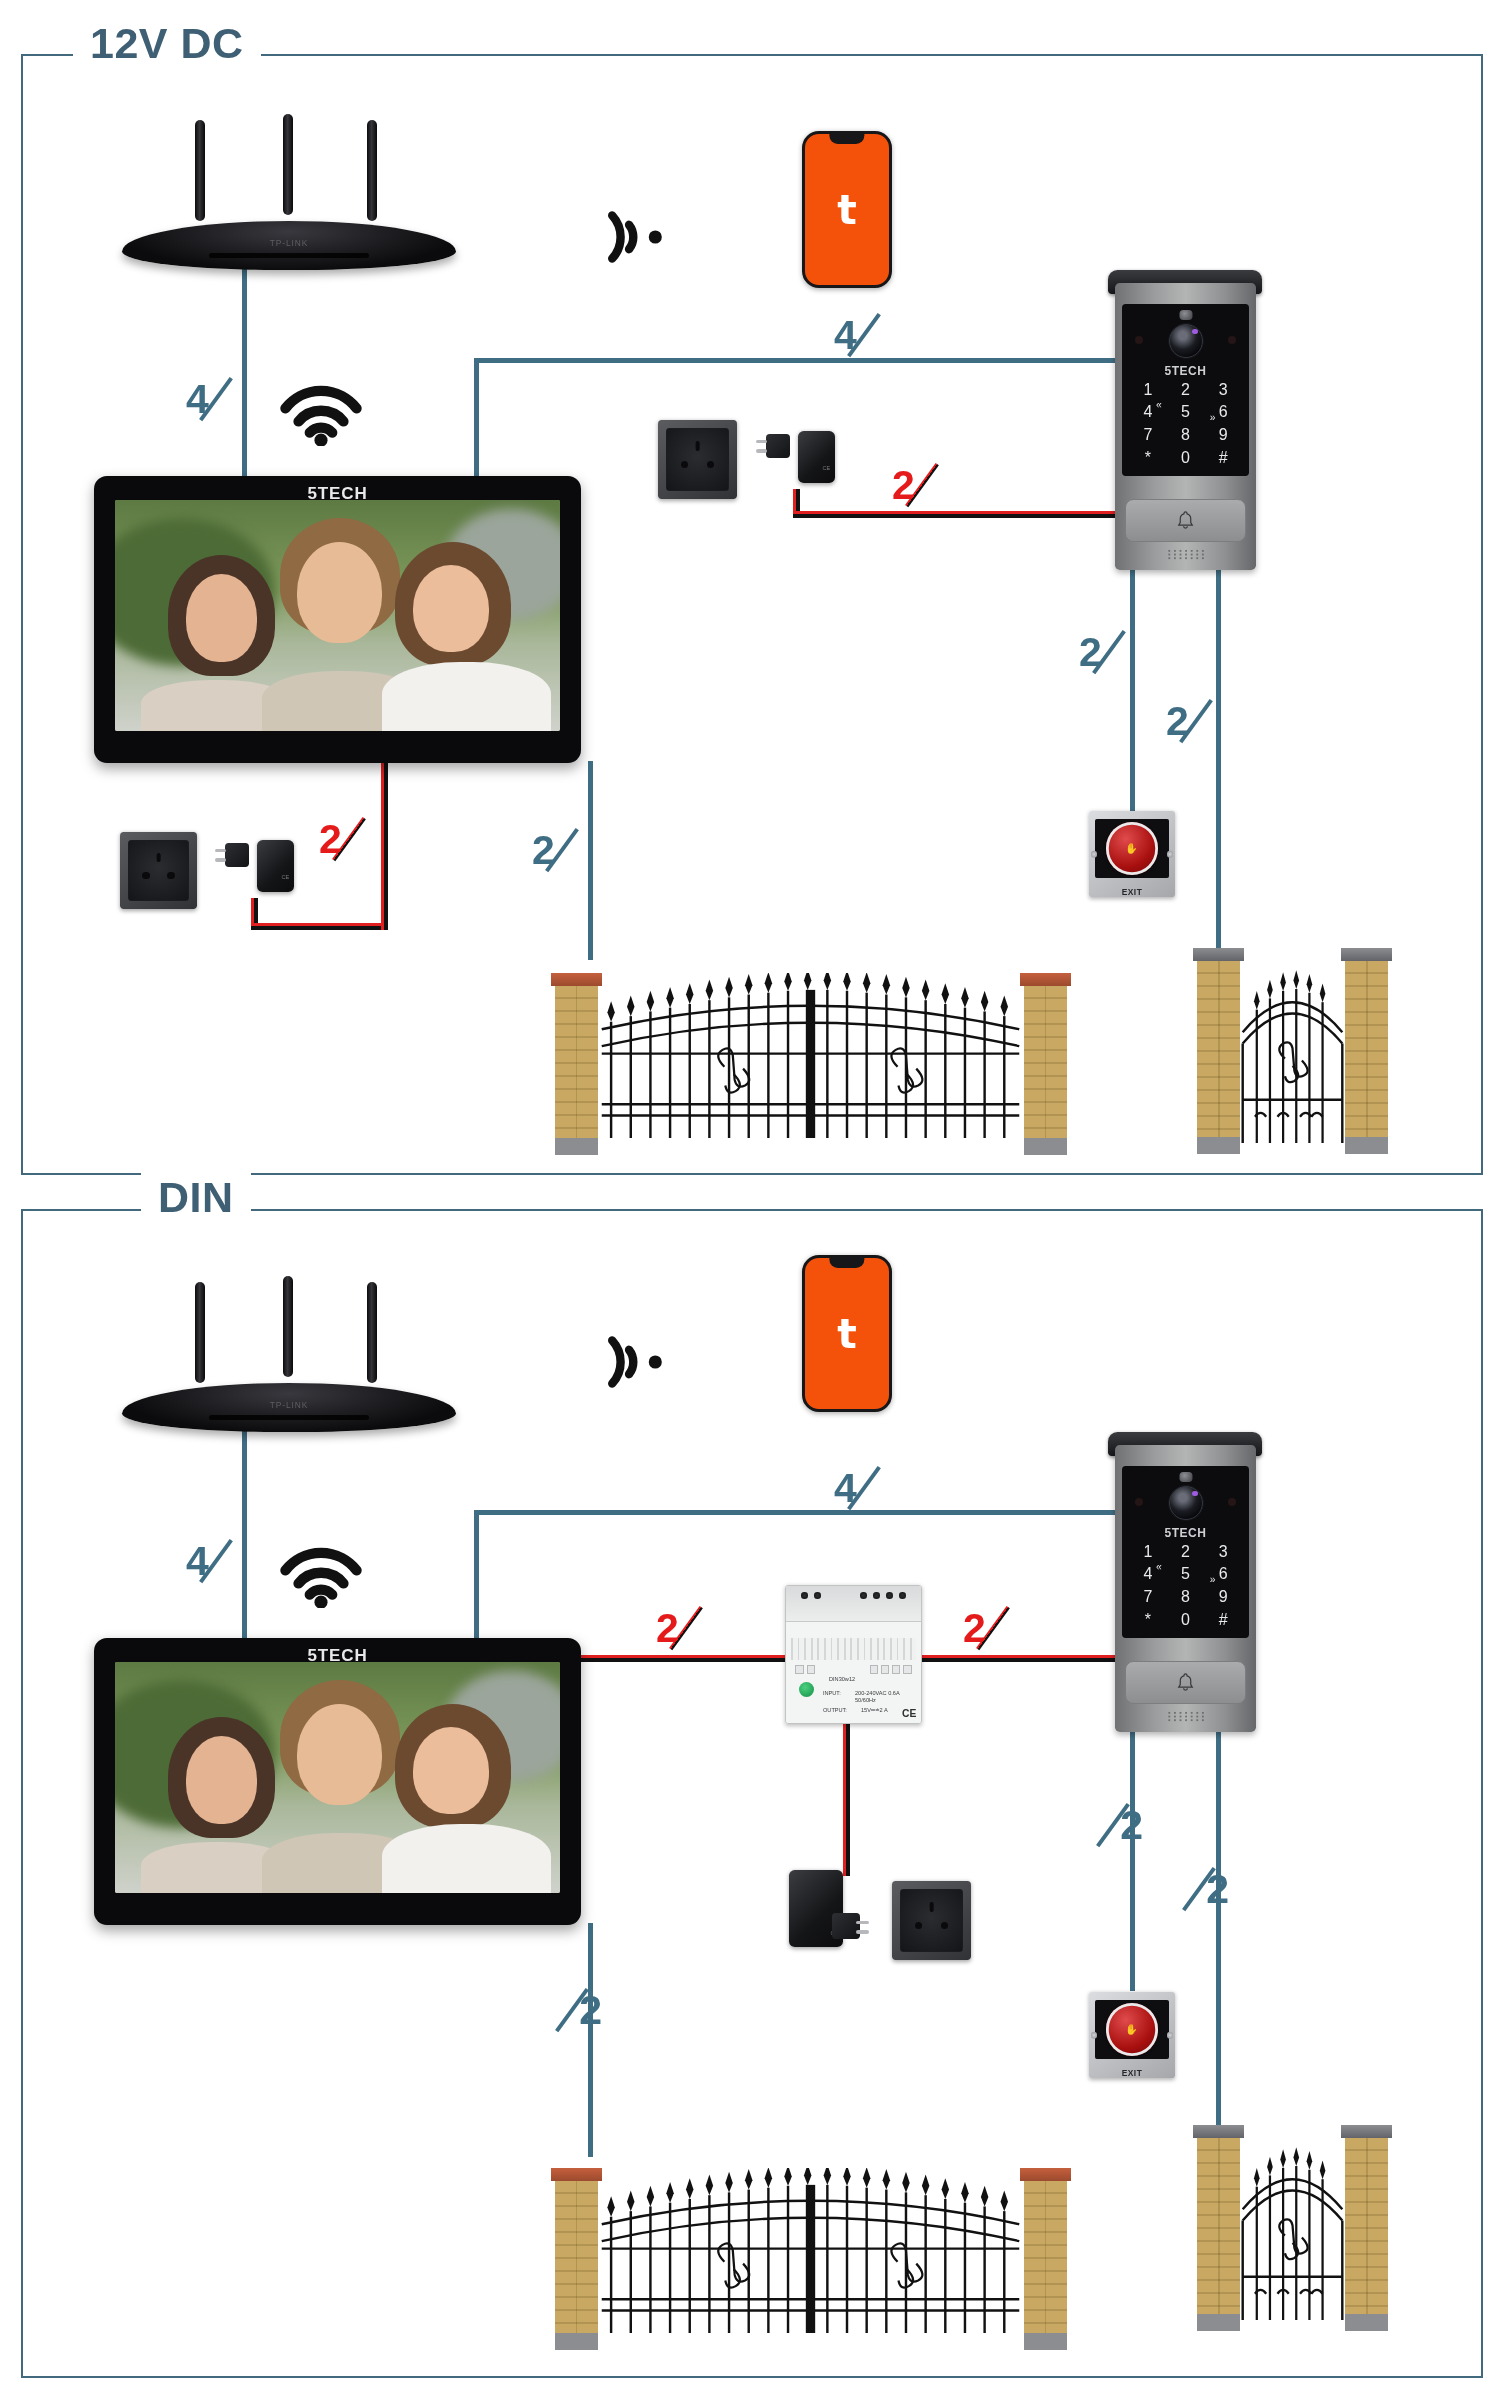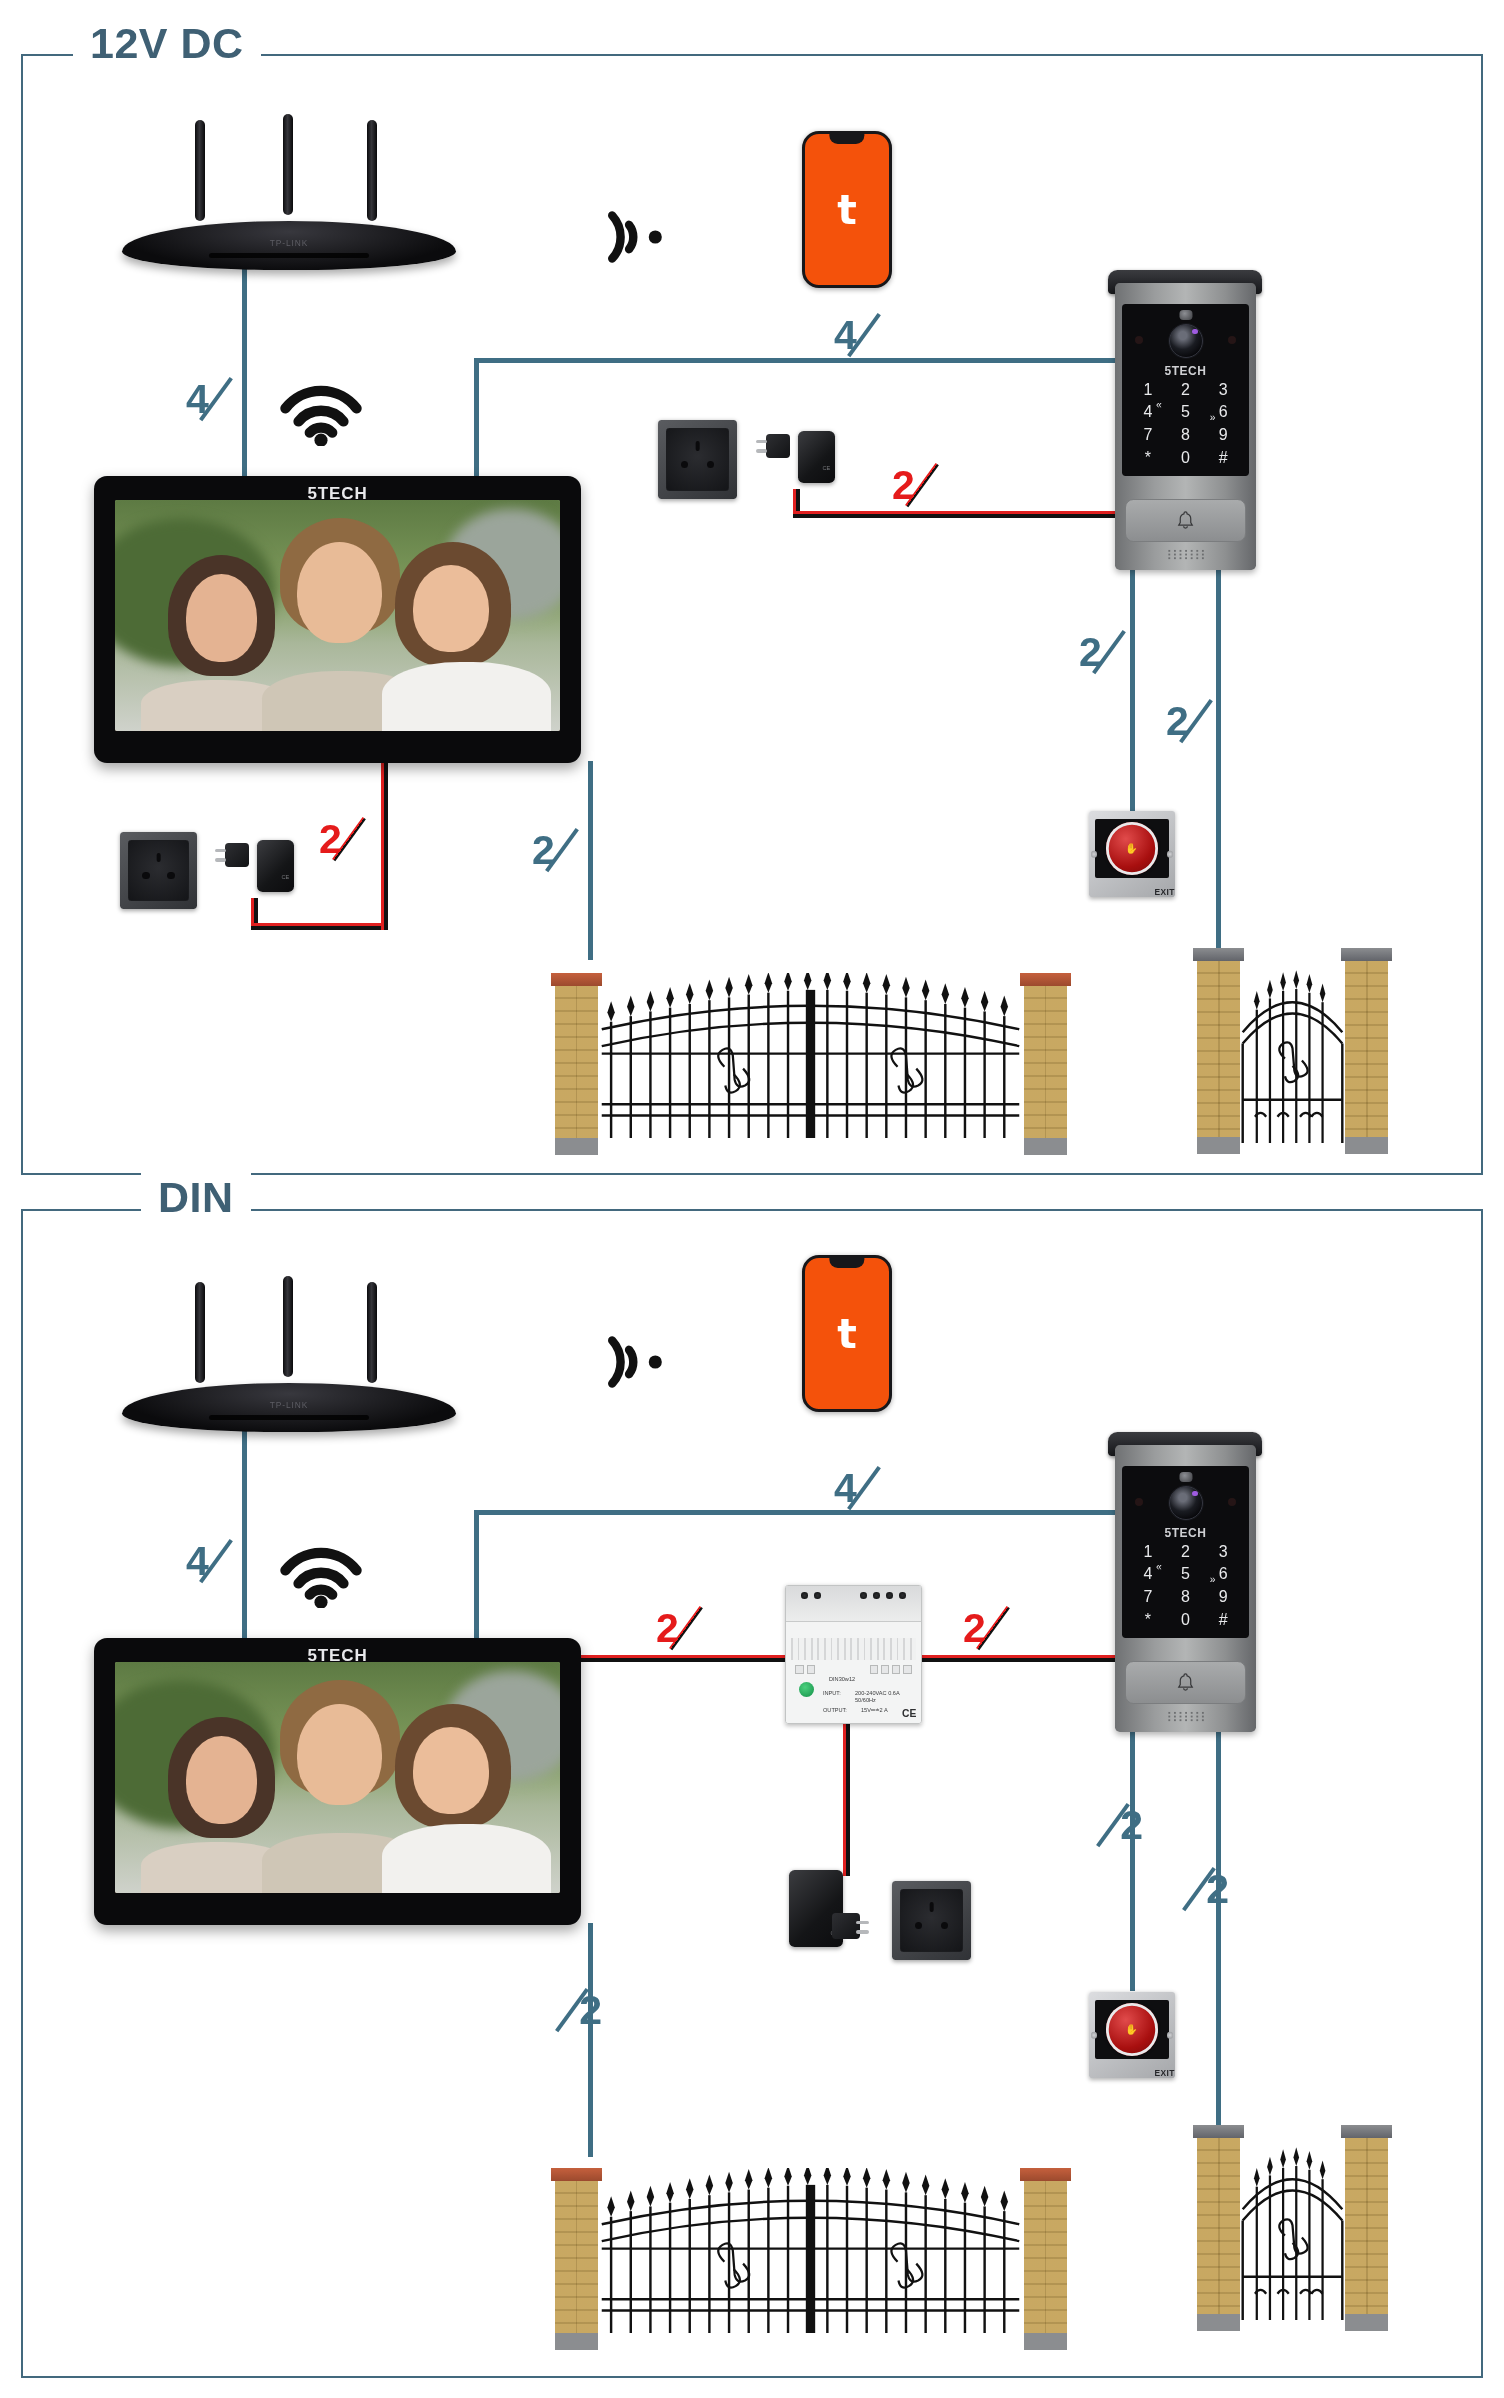--- a/index.html
+++ b/index.html
@@ -239,21 +239,21 @@
     background:radial-gradient(circle at 38% 32%,#e14b4b,#a80f0f 58%,#6d0606);
     box-shadow:inset 0 0 0 2.8px #e9eaec, 0 0.9px 2.8px rgba(0,0,0,.5);
     display:flex; align-items:center; justify-content:center;
     color:#ffd9d9; font-size:10.3px;
   }
   .exitbtn .screw {
     position:absolute; width:6.6px; height:6.6px; border-radius:50%;
     background:radial-gradient(circle,#d2d3d6,#8b8d90); top:50%; transform:translateY(-50%);
   }
   .exitbtn .lbl {
-    position:absolute; bottom:0px; left:0; right:0; text-align:right;
+    position:absolute; bottom:0px; left:0; right:0; text-align:center;
     font-size:8.4px; font-weight:bold; color:#26272a; letter-spacing:0.5px;
   }
 
   
   .dinpsu { position:absolute; z-index:10;
     background:linear-gradient(to bottom,#e9eaea 0 26%,#f3f4f4 26% 100%);
     border:0.9px solid #c2c4c4; border-radius:2.8px;
     box-shadow:0 1.9px 4.7px rgba(0,0,0,.25);
   }
   .dinpsu .top {

